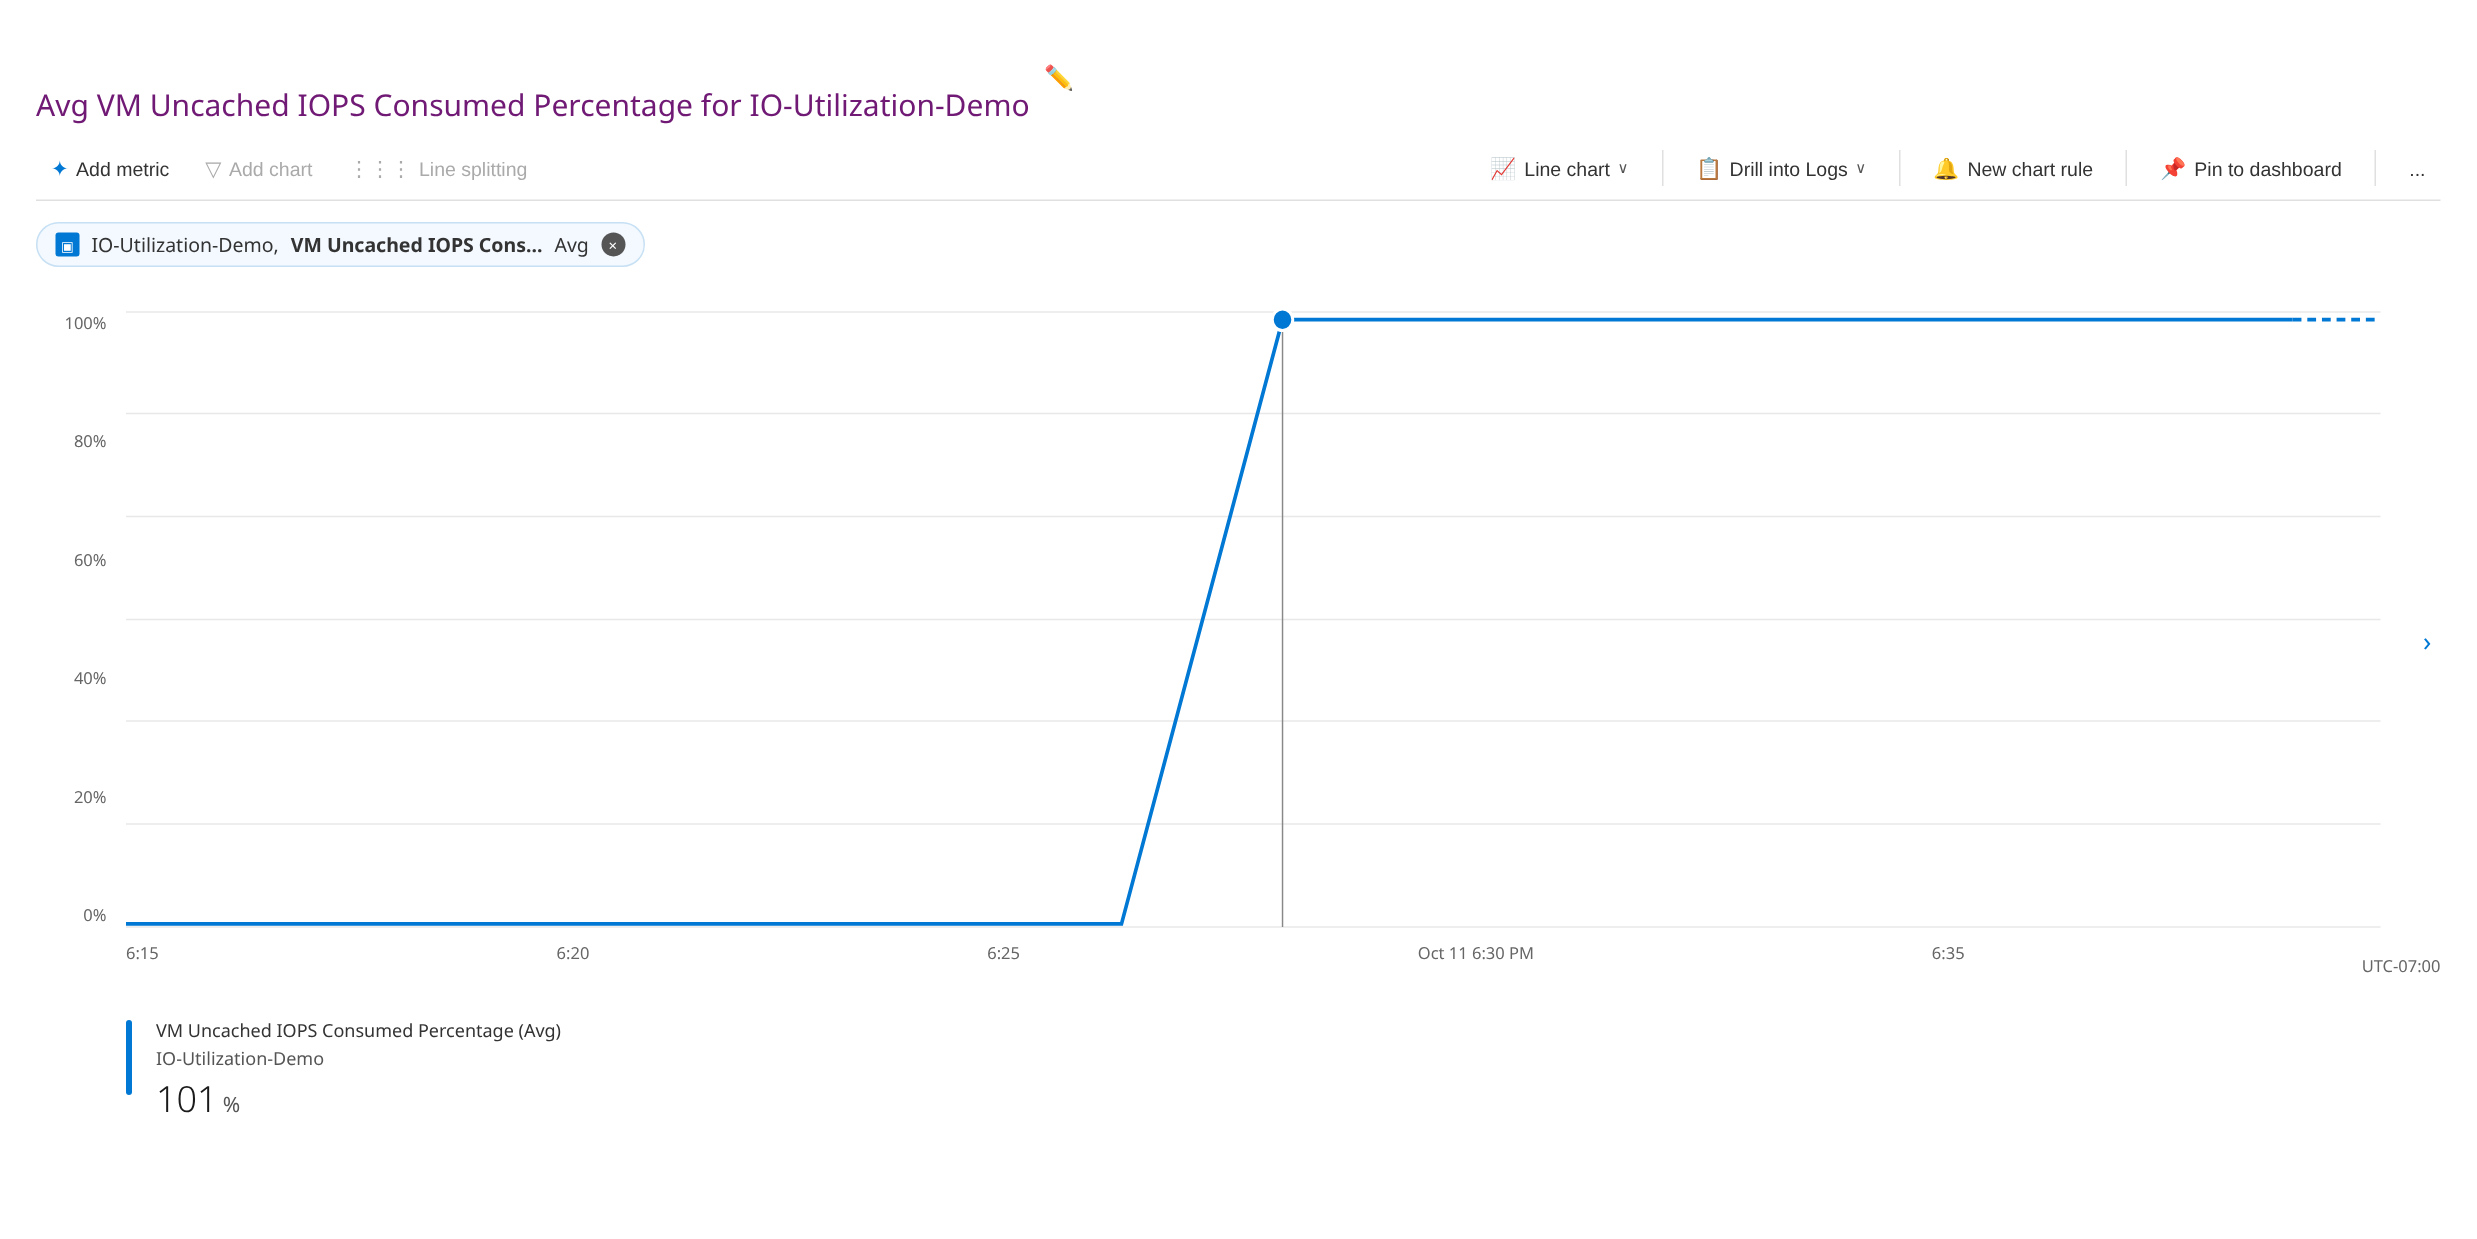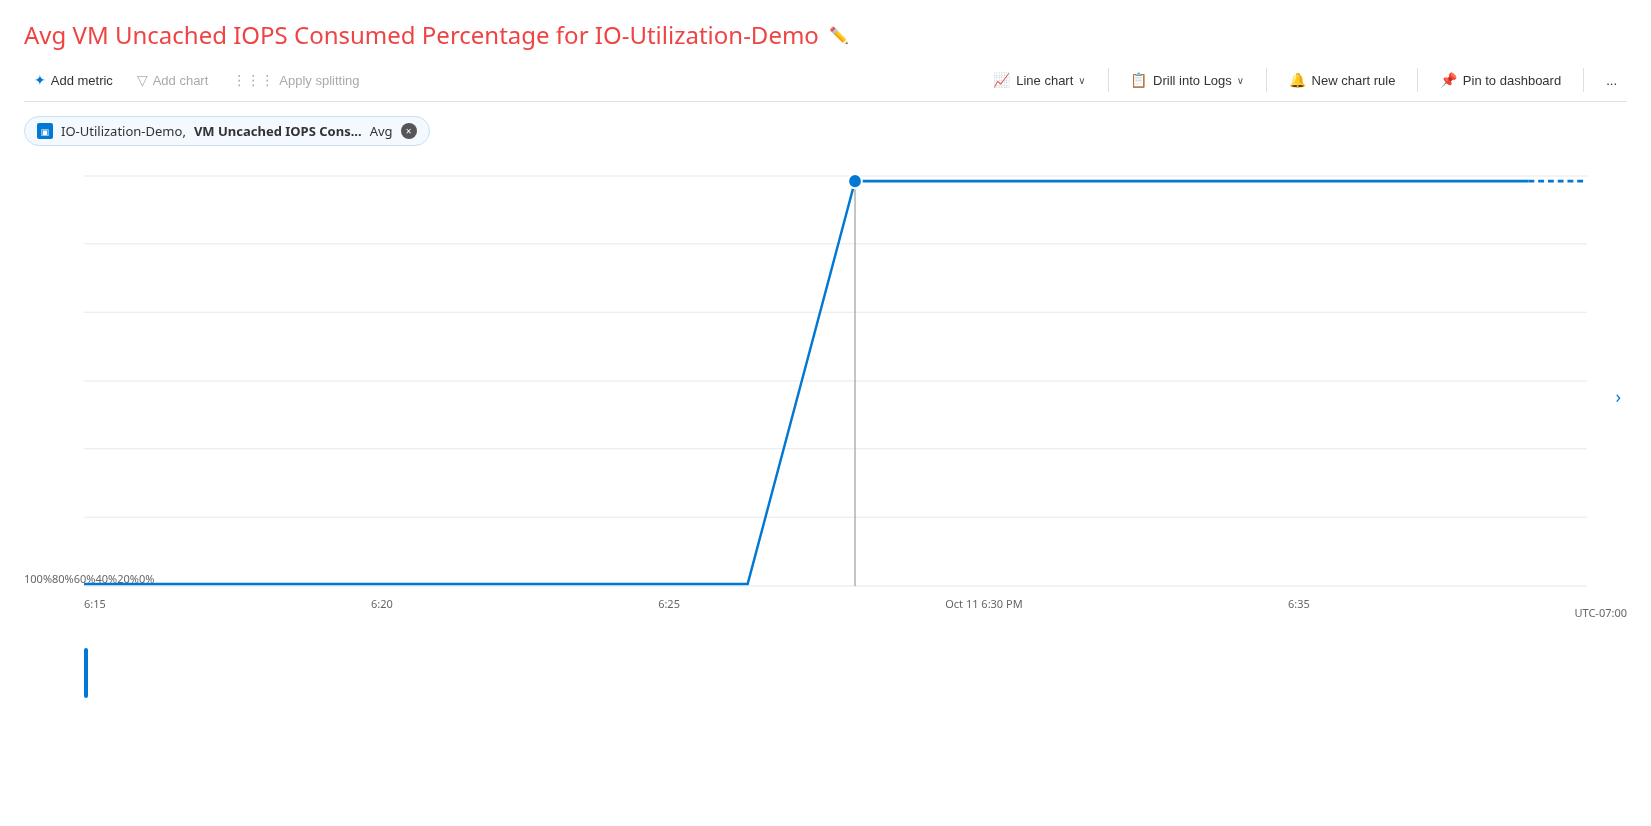--- a/index.html
+++ b/index.html
@@ -1,35 +1,35 @@
 <!DOCTYPE html>
 <html><head>
   <meta charset="utf-8">
   <style>
     * { box-sizing: border-box; margin: 0; padding: 0; }
     body { font-family: 'Segoe UI', system-ui, sans-serif; background: #fff; color: #333; font-size: 13px; }
     .page { padding: 18px 24px 20px 24px; width: 1651px; min-height: 826px; }
     .title-row { display: flex; align-items: center; gap: 10px; margin-bottom: 16px; }
-    .title-text { font-size: 24px; font-weight: 400; color: #ef4444; }
+    .title-text { font-size: 20px; font-weight: 400; color: #701a75; margin-top: 38px; }
     .edit-icon { color: #0078d4; cursor: pointer; font-size: 16px; }
     .toolbar { display: flex; align-items: center; gap: 0; border-bottom: 1px solid #e0e0e0; padding-bottom: 8px; margin-bottom: 14px; }
     .toolbar-left { display: flex; align-items: center; gap: 4px; flex: 1; }
     .toolbar-right { display: flex; align-items: center; gap: 6px; }
     .tb-btn { display: flex; align-items: center; gap: 5px; padding: 5px 10px; border: none; background: none; cursor: pointer; color: #333; font-size: 13px; border-radius: 3px; white-space: nowrap; }
     .tb-btn .icon { color: #0078d4; font-size: 14px; }
     .tb-btn.disabled { color: #aaa; cursor: default; }
     .tb-divider { width: 1px; height: 24px; background: #e0e0e0; margin: 0 6px; }
     .chevron { font-size: 10px; color: #555; }
     .metric-pill { display: inline-flex; align-items: center; gap: 8px; background: #f3f9ff; border: 1px solid #c7e0f4; border-radius: 20px; padding: 5px 12px; margin-bottom: 20px; font-size: 13px; }
     .metric-pill .vm-icon { width: 16px; height: 16px; background: #0078d4; border-radius: 2px; display: inline-flex; align-items: center; justify-content: center; color: white; font-size: 9px; }
     .metric-pill .metric-name { font-weight: 700; }
     .metric-pill .close-btn { width: 16px; height: 16px; background: #555; border-radius: 50%; display: inline-flex; align-items: center; justify-content: center; color: white; font-size: 10px; cursor: pointer; }
     .chart-area { position: relative; width: 100%; height: 460px; margin-bottom: 10px; }
     .chart-inner { position: absolute; left: 60px; right: 40px; top: 10px; bottom: 40px; }
-    .y-axis { position: absolute; left: 0; top: 10px; bottom: 40px; width: 55px; display: flex; flex-direction: row; align-items: flex-end; padding-right: 8px; }
+    .y-axis { position: absolute; left: 0; top: 10px; bottom: 40px; width: 55px; display: flex; flex-direction: column; justify-content: space-between; align-items: flex-end; padding-right: 8px; }
     .y-label { font-size: 11px; color: #666; }
     .x-axis { position: absolute; bottom: 0; left: 60px; right: 52px; height: 36px; display: flex; align-items: flex-start; justify-content: space-between; padding-top: 6px; }
     .x-label { font-size: 11px; color: #666; }
     .x-label.bold { font-weight: 400; text-align: center; }
     .x-utc { position: absolute; right: 0; bottom: 6px; font-size: 11px; color: #666; }
     .chevron-right-expand { position: absolute; right: 6px; top: 50%; transform: translateY(-50%); font-size: 18px; color: #0078d4; cursor: pointer; }
     .legend-area { display: flex; align-items: flex-start; gap: 16px; padding: 10px 0 4px 60px; }
     .legend-color-bar { width: 4px; height: 50px; background: #0078d4; border-radius: 2px; margin-top: 2px; }
     .legend-text { display: flex; flex-direction: column; gap: 2px; }
     .legend-title { font-size: 12px; color: #333; }
@@ -54,21 +54,21 @@
       <button class="tb-btn">
         <span class="icon">✦</span>
         <span>Add metric</span>
       </button>
       <button class="tb-btn disabled">
         <span class="icon" style="color:#aaa;">▽</span>
         <span style="color:#aaa;">Add chart</span>
       </button>
       <button class="tb-btn disabled">
         <span class="icon" style="color:#aaa;">⋮⋮⋮</span>
-        <span style="color:#aaa;">Apply splitting</span>
+        <span style="color:#aaa;">Line splitting</span>
       </button>
     </div>
     <div class="toolbar-right">
       <button class="tb-btn">
         <span class="icon">📈</span>
         <span>Line chart</span>
         <span class="chevron">∨</span>
       </button>
       <div class="tb-divider"></div>
       <button class="tb-btn">
@@ -144,14 +144,22 @@
       <span class="x-label"></span>
     </div>
     <span class="x-utc">UTC-07:00</span>
 
     <span class="chevron-right-expand">›</span>
   </div>
 
   
   <div class="legend-area">
     <div class="legend-color-bar"></div>
+    <div class="legend-text">
+      <span class="legend-title">VM Uncached IOPS Consumed Percentage (Avg)</span>
+      <span class="legend-sub">IO-Utilization-Demo</span>
+      <div>
+        <span class="legend-value">101</span>
+        <span class="legend-unit">%</span>
+      </div>
+    </div>
   </div>
 </div>
 
 </body></html>

